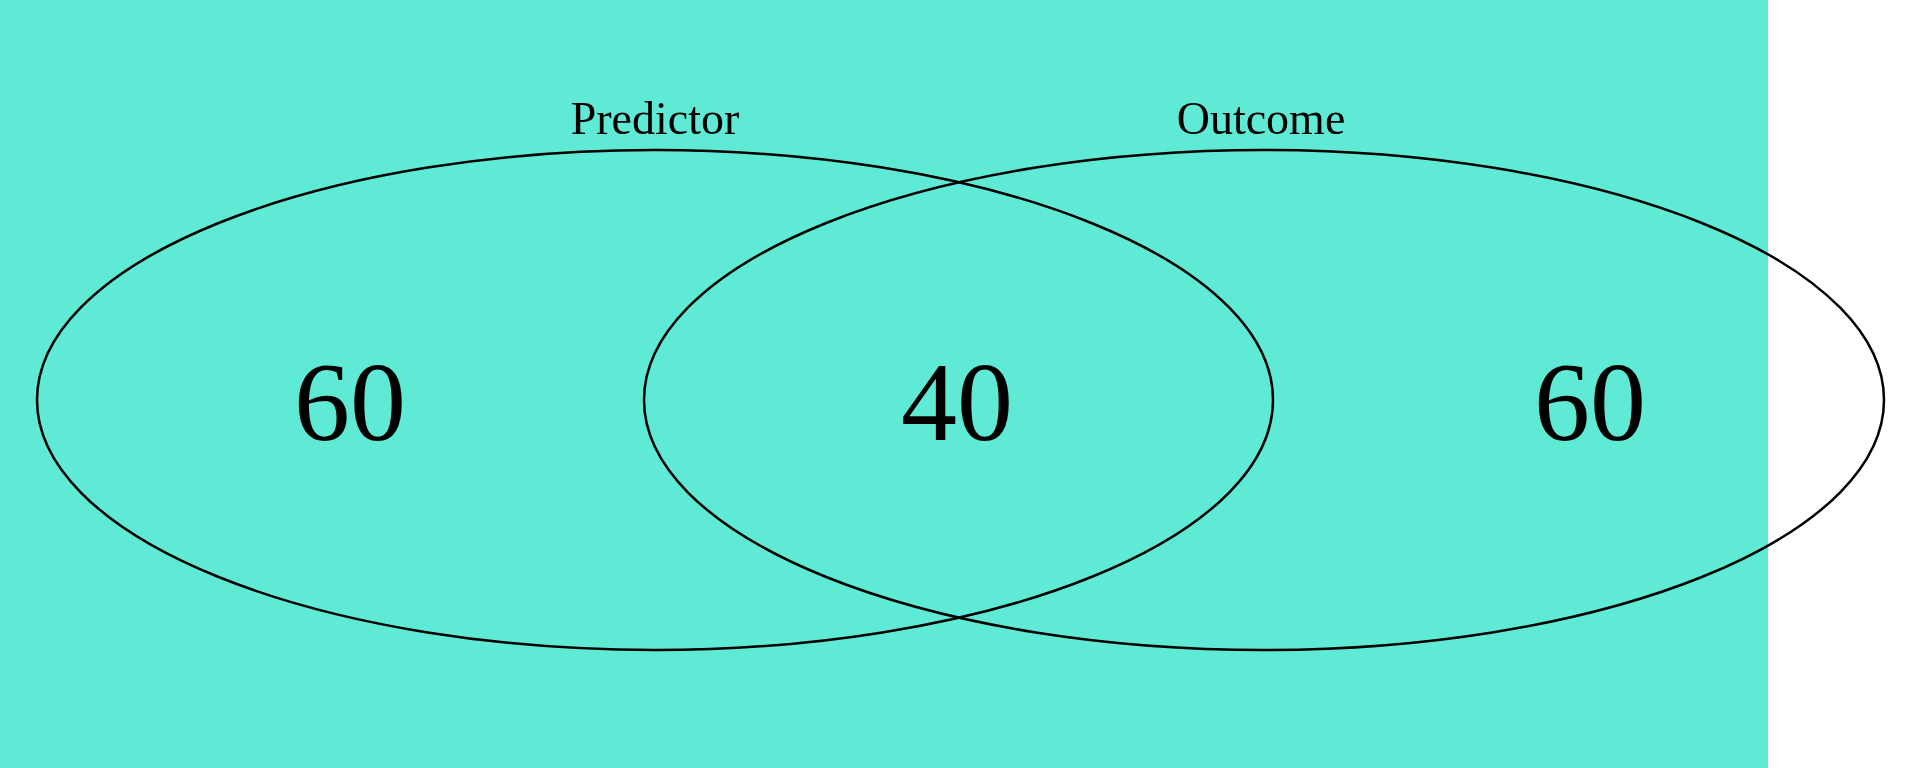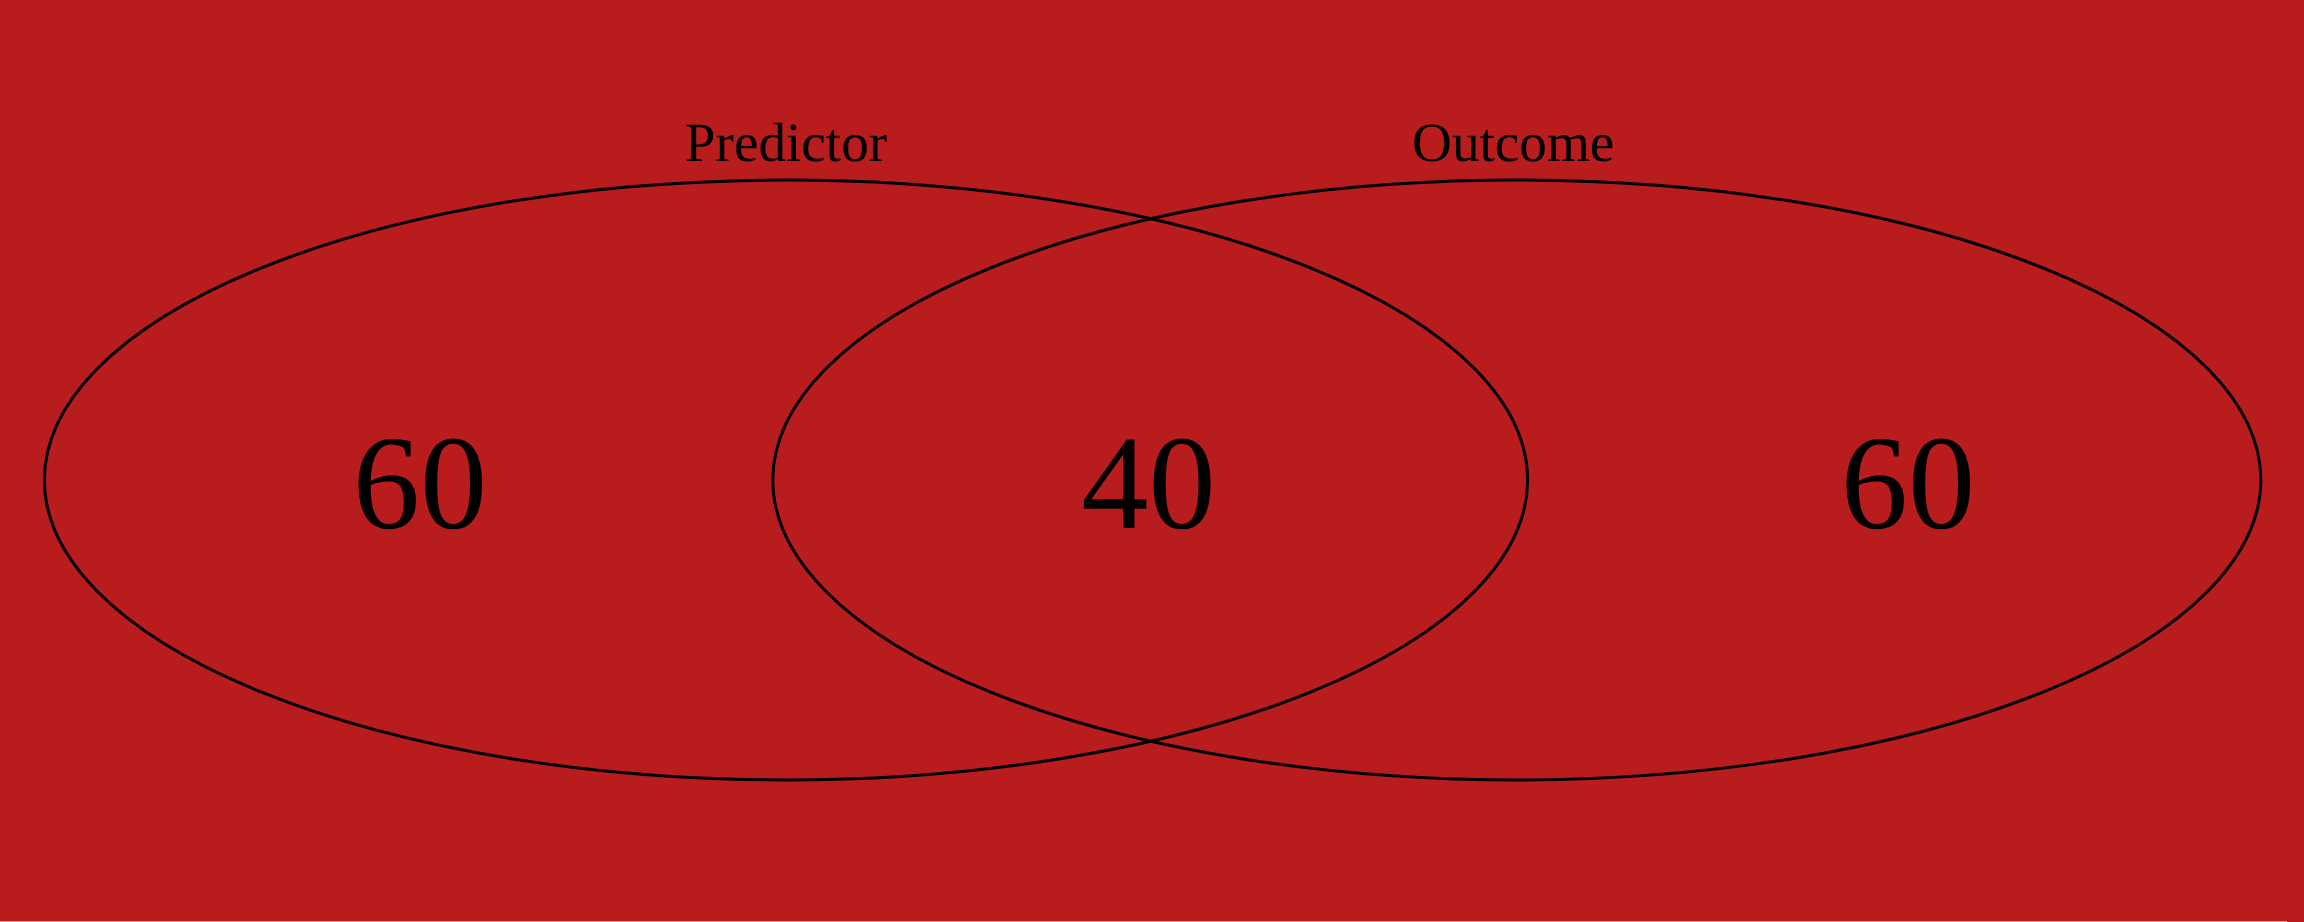--- a/index.html
+++ b/index.html
@@ -6,23 +6,23 @@
     margin: 0;
     padding: 0;
     width: 1920px;
     height: 768px;
     background: #ffffff;
     overflow: hidden;
     font-family: "Liberation Serif", serif;
   }
   .canvas {
     position: relative;
-    width: 1920px;
+    width: 1768px;
     height: 768px;
-    background: #b91c1c;
+    background: #5eead4;
   }
   svg {
     display: block;
   }
   .set-label {
     font-family: "Liberation Serif", serif;
     font-size: 46px;
     fill: #000000;
   }
   .set-value {

